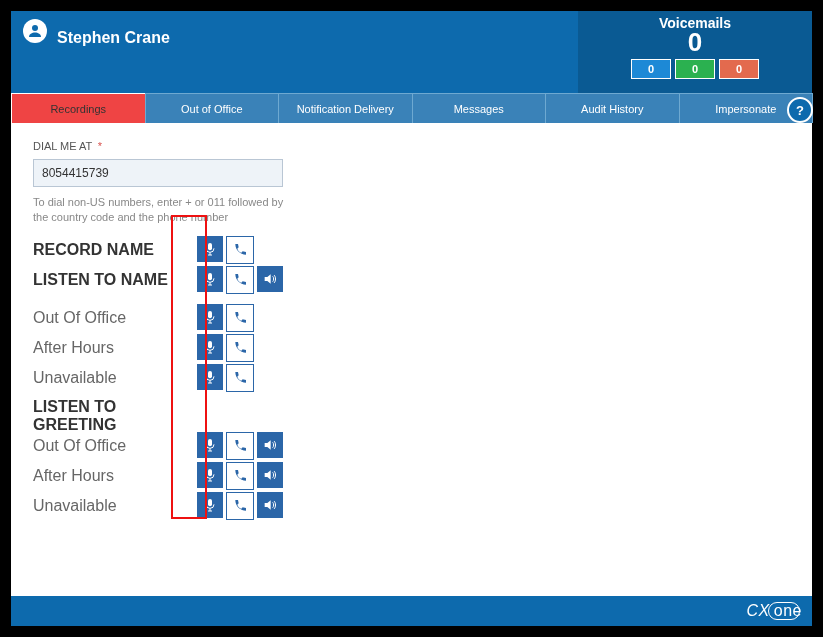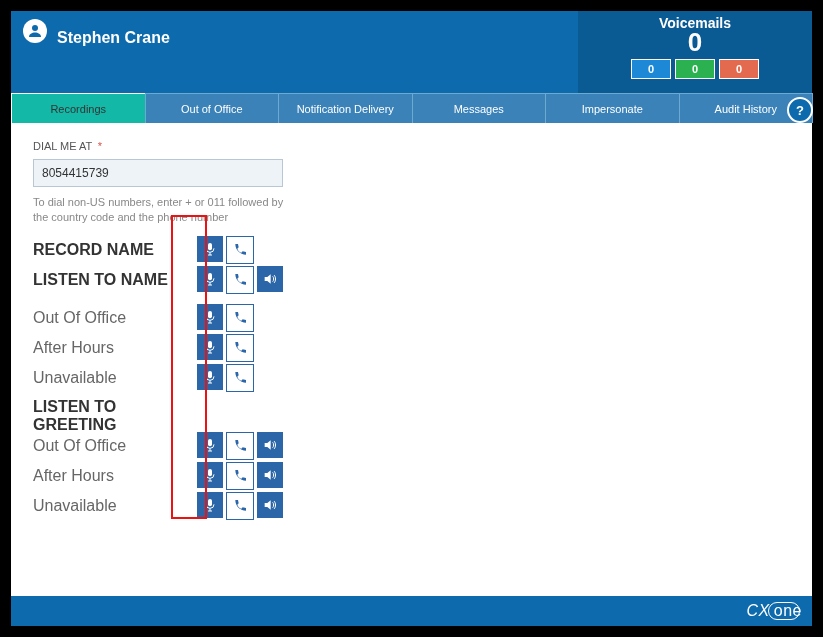--- a/index.html
+++ b/index.html
@@ -17,21 +17,21 @@
   .vm-count{font-size:26px;font-weight:bold;line-height:1;margin-top:-2px;}
   .vm-badges{display:flex;gap:4px;margin-top:4px;}
   .badge{min-width:30px;height:18px;border:1px solid #fff;display:flex;align-items:center;justify-content:center;font-size:11px;font-weight:bold;color:#fff;padding:0 4px;}
   .badge.blue{background:#1d89d6;}
   .badge.green{background:#2bb150;}
   .badge.red{background:#e36a4e;}
 
   
   .tabs{height:30px;background:#0d6aad;display:flex;align-items:stretch;position:relative;}
   .tab{flex:1;border:1px solid #6ea9d1;border-bottom:none;background:#3a82b8;color:#fff;font-size:11px;display:flex;align-items:center;justify-content:center;cursor:pointer;margin-right:-1px;}
-  .tab.active{background:#14b8a6;color:#333;border-color:#fff;}
+  .tab.active{background:#ef4444;color:#333;border-color:#fff;}
   .help-badge{position:absolute;right:-1px;top:4px;width:22px;height:22px;border:2px solid #fff;border-radius:50%;color:#fff;display:flex;align-items:center;justify-content:center;font-size:13px;font-weight:bold;background:#0d6aad;}
 
   
   .main{flex:1;background:#fff;padding:16px 22px;overflow:auto;}
   .lbl{font-size:11px;color:#555;}
   .req{color:#d9534f;margin-left:2px;}
   .phone-input{margin-top:6px;width:250px;height:28px;border:1px solid #b9c6d4;background:#eef3f8;padding:0 8px;font-size:12px;color:#333;box-sizing:border-box;}
   .hint{font-size:11px;color:#888;margin-top:8px;width:260px;line-height:1.35;}
 
   .rows{margin-top:10px;}
@@ -83,22 +83,22 @@
           <div class="badge red">0</div>
         </div>
       </div>
     </div>
 
     <div class="tabs">
       <div class="tab active">Recordings</div>
       <div class="tab">Out of Office</div>
       <div class="tab">Notification Delivery</div>
       <div class="tab">Messages</div>
+      <div class="tab">Audit History</div>
       <div class="tab">Impersonate</div>
-      <div class="tab">Audit History</div>
       <div class="help-badge">?</div>
     </div>
 
     <div class="main">
       <div>
         <span class="lbl">DIAL ME AT</span>
         <span class="lbl req">*</span>
       </div>
       <input class="phone-input" value="8054415739" style="">
       <div class="hint">To dial non-US numbers, enter + or 011 followed by the country code and the phone number</div>

